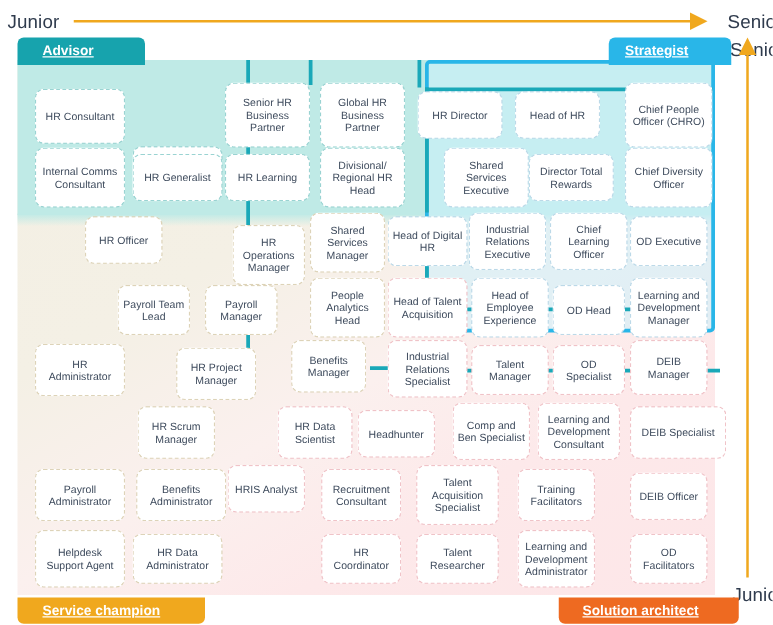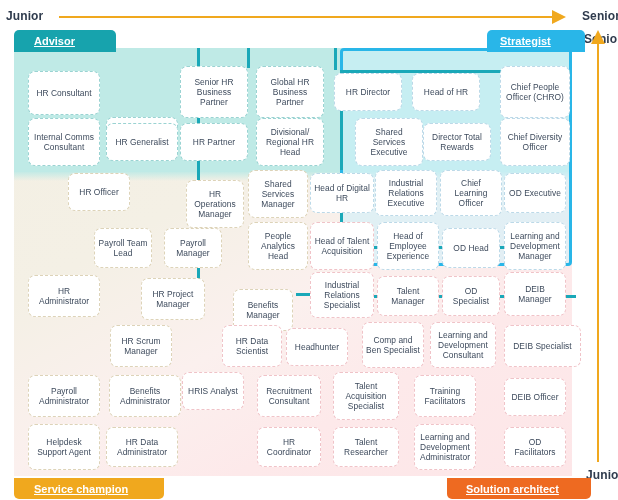--- a/index.html
+++ b/index.html
@@ -5,21 +5,21 @@
   html,body{margin:0;padding:0;background:#ffffff;}
   body{
     font-family:"Liberation Sans", sans-serif;
     width:618px;height:500px;position:relative;overflow:hidden;
     color:#33404f;
   }
   #stage{position:absolute;left:0;top:0;width:618px;height:500px;}
 
   
   .axis-label{
-    position:absolute;font-size:12px;font-weight:bold;color:#2f3b4d;
+    position:absolute;font-size:15px;font-weight:normal;color:#2f3b4d;
     letter-spacing:.1px;white-space:nowrap;
   }
   #junior-top{left:6px;top:9px;}
   #senior-top{left:582px;top:9px;}
   #senior-right{left:584px;top:32px;}
   #junior-right{left:586px;top:468px;}
 
   .h-arrow-line{position:absolute;left:59px;top:16px;width:495px;height:2px;background:#f0a81e;}
   .h-arrow-head{
     position:absolute;left:552px;top:10px;width:0;height:0;
@@ -136,42 +136,42 @@
   <div id="role-layer">
       <div class="role teal" style="left: 28px; top: 71px; width: 72px; height: 44px;">HR Consultant</div>
       <div class="role teal" style="left: 106px; top: 71px; width: 72px; height: 44px; margin-top: 46px;">HR Business Partner</div>
       <div class="role teal" style="left: 180px; top: 66px; width: 68px; height: 52px;">Senior HR Business Partner</div>
       <div class="role teal" style="left: 256px; top: 66px; width: 68px; height: 52px;">Global HR Business Partner</div>
       <div class="role blue" style="left: 334px; top: 73px; width: 68px; height: 38px;">HR Director</div>
       <div class="role blue" style="left: 412px; top: 73px; width: 68px; height: 38px;">Head of HR</div>
       <div class="role blue" style="left: 500px; top: 66px; width: 70px; height: 52px;">Chief People Officer (CHRO)</div>
       <div class="role teal" style="left: 28px; top: 118px; width: 72px; height: 48px;">Internal Comms Consultant</div>
       <div class="role teal" style="left: 106px; top: 123px; width: 72px; height: 38px;">HR Generalist</div>
-      <div class="role teal" style="left: 180px; top: 123px; width: 68px; height: 38px;">HR Partner</div>
+      <div class="role teal" style="left: 180px; top: 123px; width: 68px; height: 38px;">HR Learning</div>
       <div class="role teal" style="left: 256px; top: 118px; width: 68px; height: 48px;">Divisional/ Regional HR Head</div>
       <div class="role blue" style="left: 355px; top: 118px; width: 68px; height: 48px;">Shared Services Executive</div>
       <div class="role blue" style="left: 423px; top: 123px; width: 68px; height: 38px;">Director Total Rewards</div>
       <div class="role blue" style="left: 500px; top: 118px; width: 70px; height: 48px;">Chief Diversity Officer</div>
       <div class="role cream" style="left: 68px; top: 173px; width: 62px; height: 38px;">HR Officer</div>
       <div class="role cream" style="left: 186px; top: 180px; width: 58px; height: 48px;">HR Operations Manager</div>
       <div class="role cream" style="left: 248px; top: 170px; width: 60px; height: 48px;">Shared Services Manager</div>
       <div class="role blue" style="left: 310px; top: 173px; width: 64px; height: 40px;">Head of Digital HR</div>
       <div class="role blue" style="left: 375px; top: 170px; width: 62px; height: 46px;">Industrial Relations Executive</div>
       <div class="role blue" style="left: 440px; top: 170px; width: 62px; height: 46px;">Chief Learning Officer</div>
       <div class="role blue" style="left: 504px; top: 173px; width: 62px; height: 40px;">OD Executive</div>
       <div class="role cream" style="left: 94px; top: 228px; width: 58px; height: 40px;">Payroll Team Lead</div>
       <div class="role cream" style="left: 164px; top: 228px; width: 58px; height: 40px;">Payroll Manager</div>
       <div class="role cream" style="left: 248px; top: 222px; width: 60px; height: 48px;">People Analytics Head</div>
       <div class="role pink" style="left: 310px; top: 222px; width: 64px; height: 48px;">Head of Talent Acquisition</div>
       <div class="role blue" style="left: 377px; top: 222px; width: 62px; height: 48px;">Head of Employee Experience</div>
       <div class="role blue" style="left: 442px; top: 228px; width: 58px; height: 40px;">OD Head</div>
       <div class="role blue" style="left: 504px; top: 222px; width: 62px; height: 48px;">Learning and Development Manager</div>
       <div class="role cream" style="left: 28px; top: 275px; width: 72px; height: 42px;">HR Administrator</div>
       <div class="role cream" style="left: 141px; top: 278px; width: 64px; height: 42px;">HR Project Manager</div>
-      <div class="role cream" style="left: 233px; top: 272px; width: 60px; height: 42px; margin-top: 17px;">Benefits Manager</div>
+      <div class="role cream" style="left: 233px; top: 272px; width: 60px; height: 42px;">Benefits Manager</div>
       <div class="role pink" style="left: 310px; top: 272px; width: 64px; height: 46px;">Industrial Relations Specialist</div>
       <div class="role pink" style="left: 377px; top: 276px; width: 62px; height: 40px;">Talent Manager</div>
       <div class="role pink" style="left: 442px; top: 276px; width: 58px; height: 40px;">OD Specialist</div>
       <div class="role pink" style="left: 504px; top: 272px; width: 62px; height: 44px;">DEIB Manager</div>
       <div class="role cream" style="left: 110px; top: 325px; width: 62px; height: 42px;">HR Scrum Manager</div>
       <div class="role pink" style="left: 222px; top: 325px; width: 60px; height: 42px;">HR Data Scientist</div>
       <div class="role pink" style="left: 286px; top: 328px; width: 62px; height: 38px;">Headhunter</div>
       <div class="role pink" style="left: 362px; top: 322px; width: 62px; height: 46px;">Comp and Ben Specialist</div>
       <div class="role pink" style="left: 430px; top: 322px; width: 66px; height: 46px;">Learning and Development Consultant</div>
       <div class="role pink" style="left: 504px; top: 325px; width: 77px; height: 42px;">DEIB Specialist</div>

